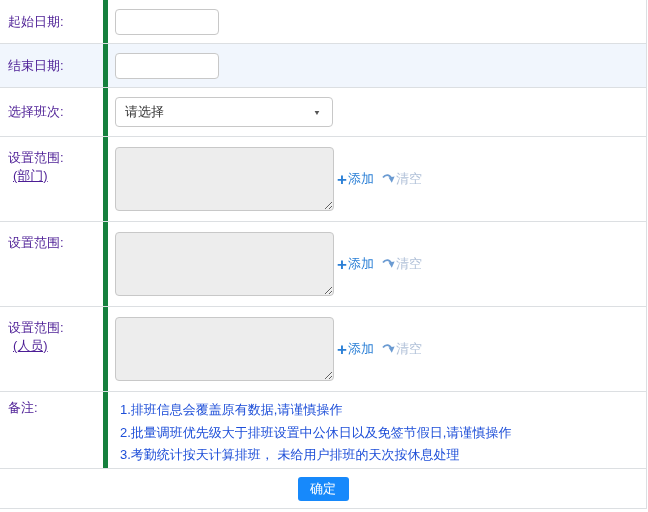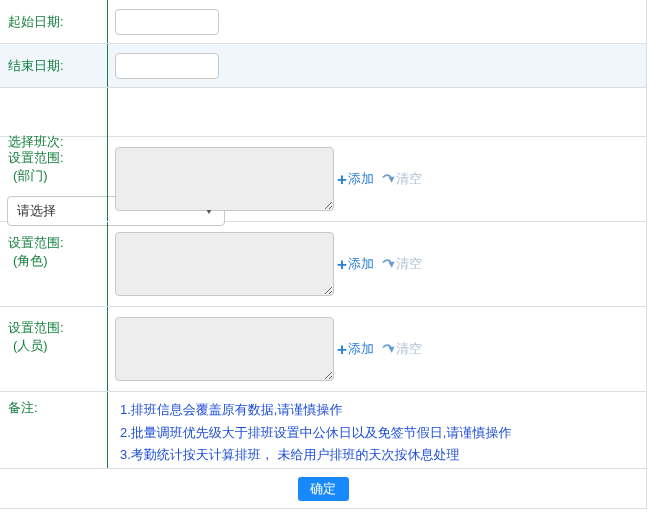--- a/index.html
+++ b/index.html
@@ -14,39 +14,39 @@
   .form {
     width: 647px;
     border-right: 1px solid #dcdfe2;
   }
   .row {
     display: flex;
     border-bottom: 1px solid #dcdfe2;
   }
   .r1 { height: 44px; }
   .r2 { height: 44px; background: #f1f6fd; }
-  .r3 { height: 49px; flex-direction: column; }
+  .r3 { height: 49px; }
   .r-area { height: 85px; }
   .r-remark { height: 77px; }
   .button-row { height: 40px; justify-content: center; align-items: center; }
 
   .label-cell {
     width: 108px;
     flex: 0 0 108px;
-    border-right: 1px solid #15803d;
+    border-right: 5px solid #15803d;
     padding-left: 8px;
     display: flex;
     flex-direction: column;
     justify-content: center;
     line-height: 18px;
-    color: #15803d;
+    color: #4c1d95;
   }
   .label-cell.top { justify-content: flex-start; padding-top: 12px; }
   .label-cell.note-top { justify-content: flex-start; padding-top: 7px; }
-  .sub { padding-left: 5px; }
+  .sub { padding-left: 5px; text-decoration: underline; }
 
   .field-cell {
     flex: 1;
     display: flex;
     align-items: center;
     padding-left: 7px;
   }
 
   .text-input {
     width: 104px; height: 26px;
@@ -170,21 +170,20 @@
             </svg>
             <span>清空</span>
           </a>
       </span>
     </div>
   </div>
 
   <div class="row r-area">
     <div class="label-cell top">
       <span>设置范围:</span>
-      <span class="sub">(角色)</span>
     </div>
     <div class="field-cell">
       <textarea class="scope-area" style=""></textarea>
       <span class="links">
         <a class="add-link">
             <span class="plus">+</span>
             <span>添加</span>
           </a>
         <a class="clear-link">
             <svg width="13" height="13" viewBox="0 0 13 13">

